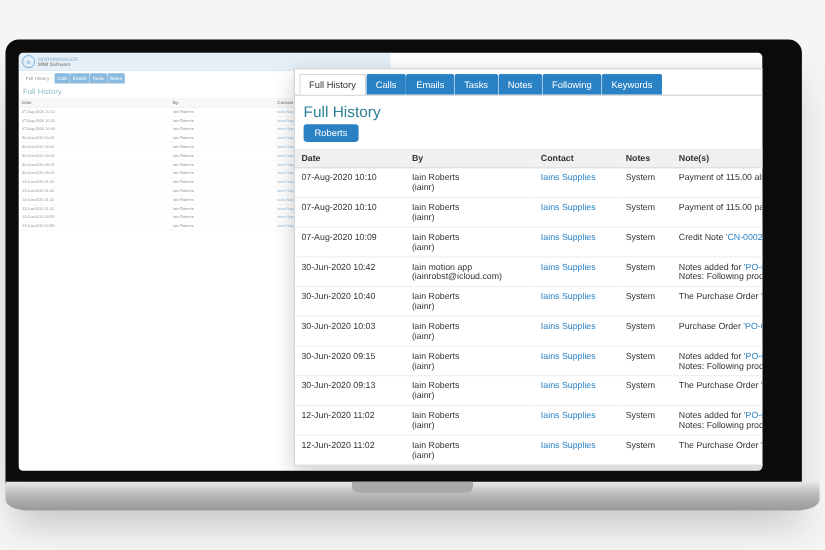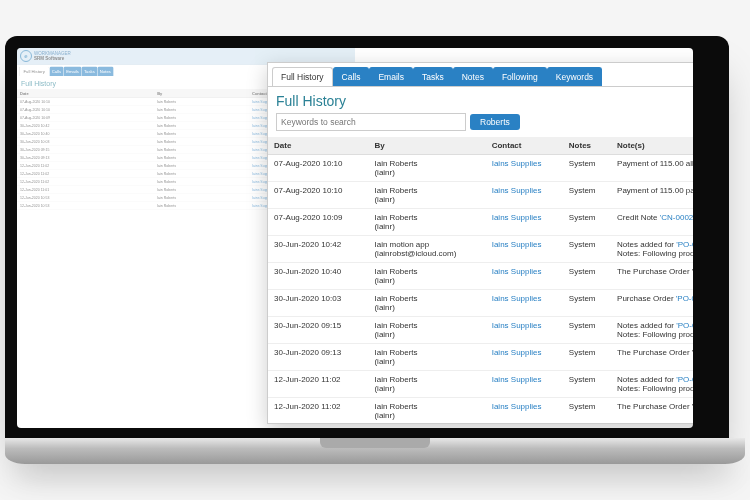--- a/index.html
+++ b/index.html
@@ -138,21 +138,20 @@
             <div class="tab active">Full History</div>
             <div class="tab">Calls</div>
             <div class="tab">Emails</div>
             <div class="tab">Tasks</div>
             <div class="tab">Notes</div>
             <div class="tab">Following</div>
             <div class="tab">Keywords</div>
           </div>
       <h2 class="fh">Full History</h2>
       <div class="search-row">
-        <input placeholder="Keywords to search" style="">
         <button class="btn">Roberts</button>
 
       </div>
       <div class="scroll">
       <table>
         <thead>
                 <tr id="cols">
                   <th>Date</th>
                   <th>By</th>
                   <th>Contact</th>

